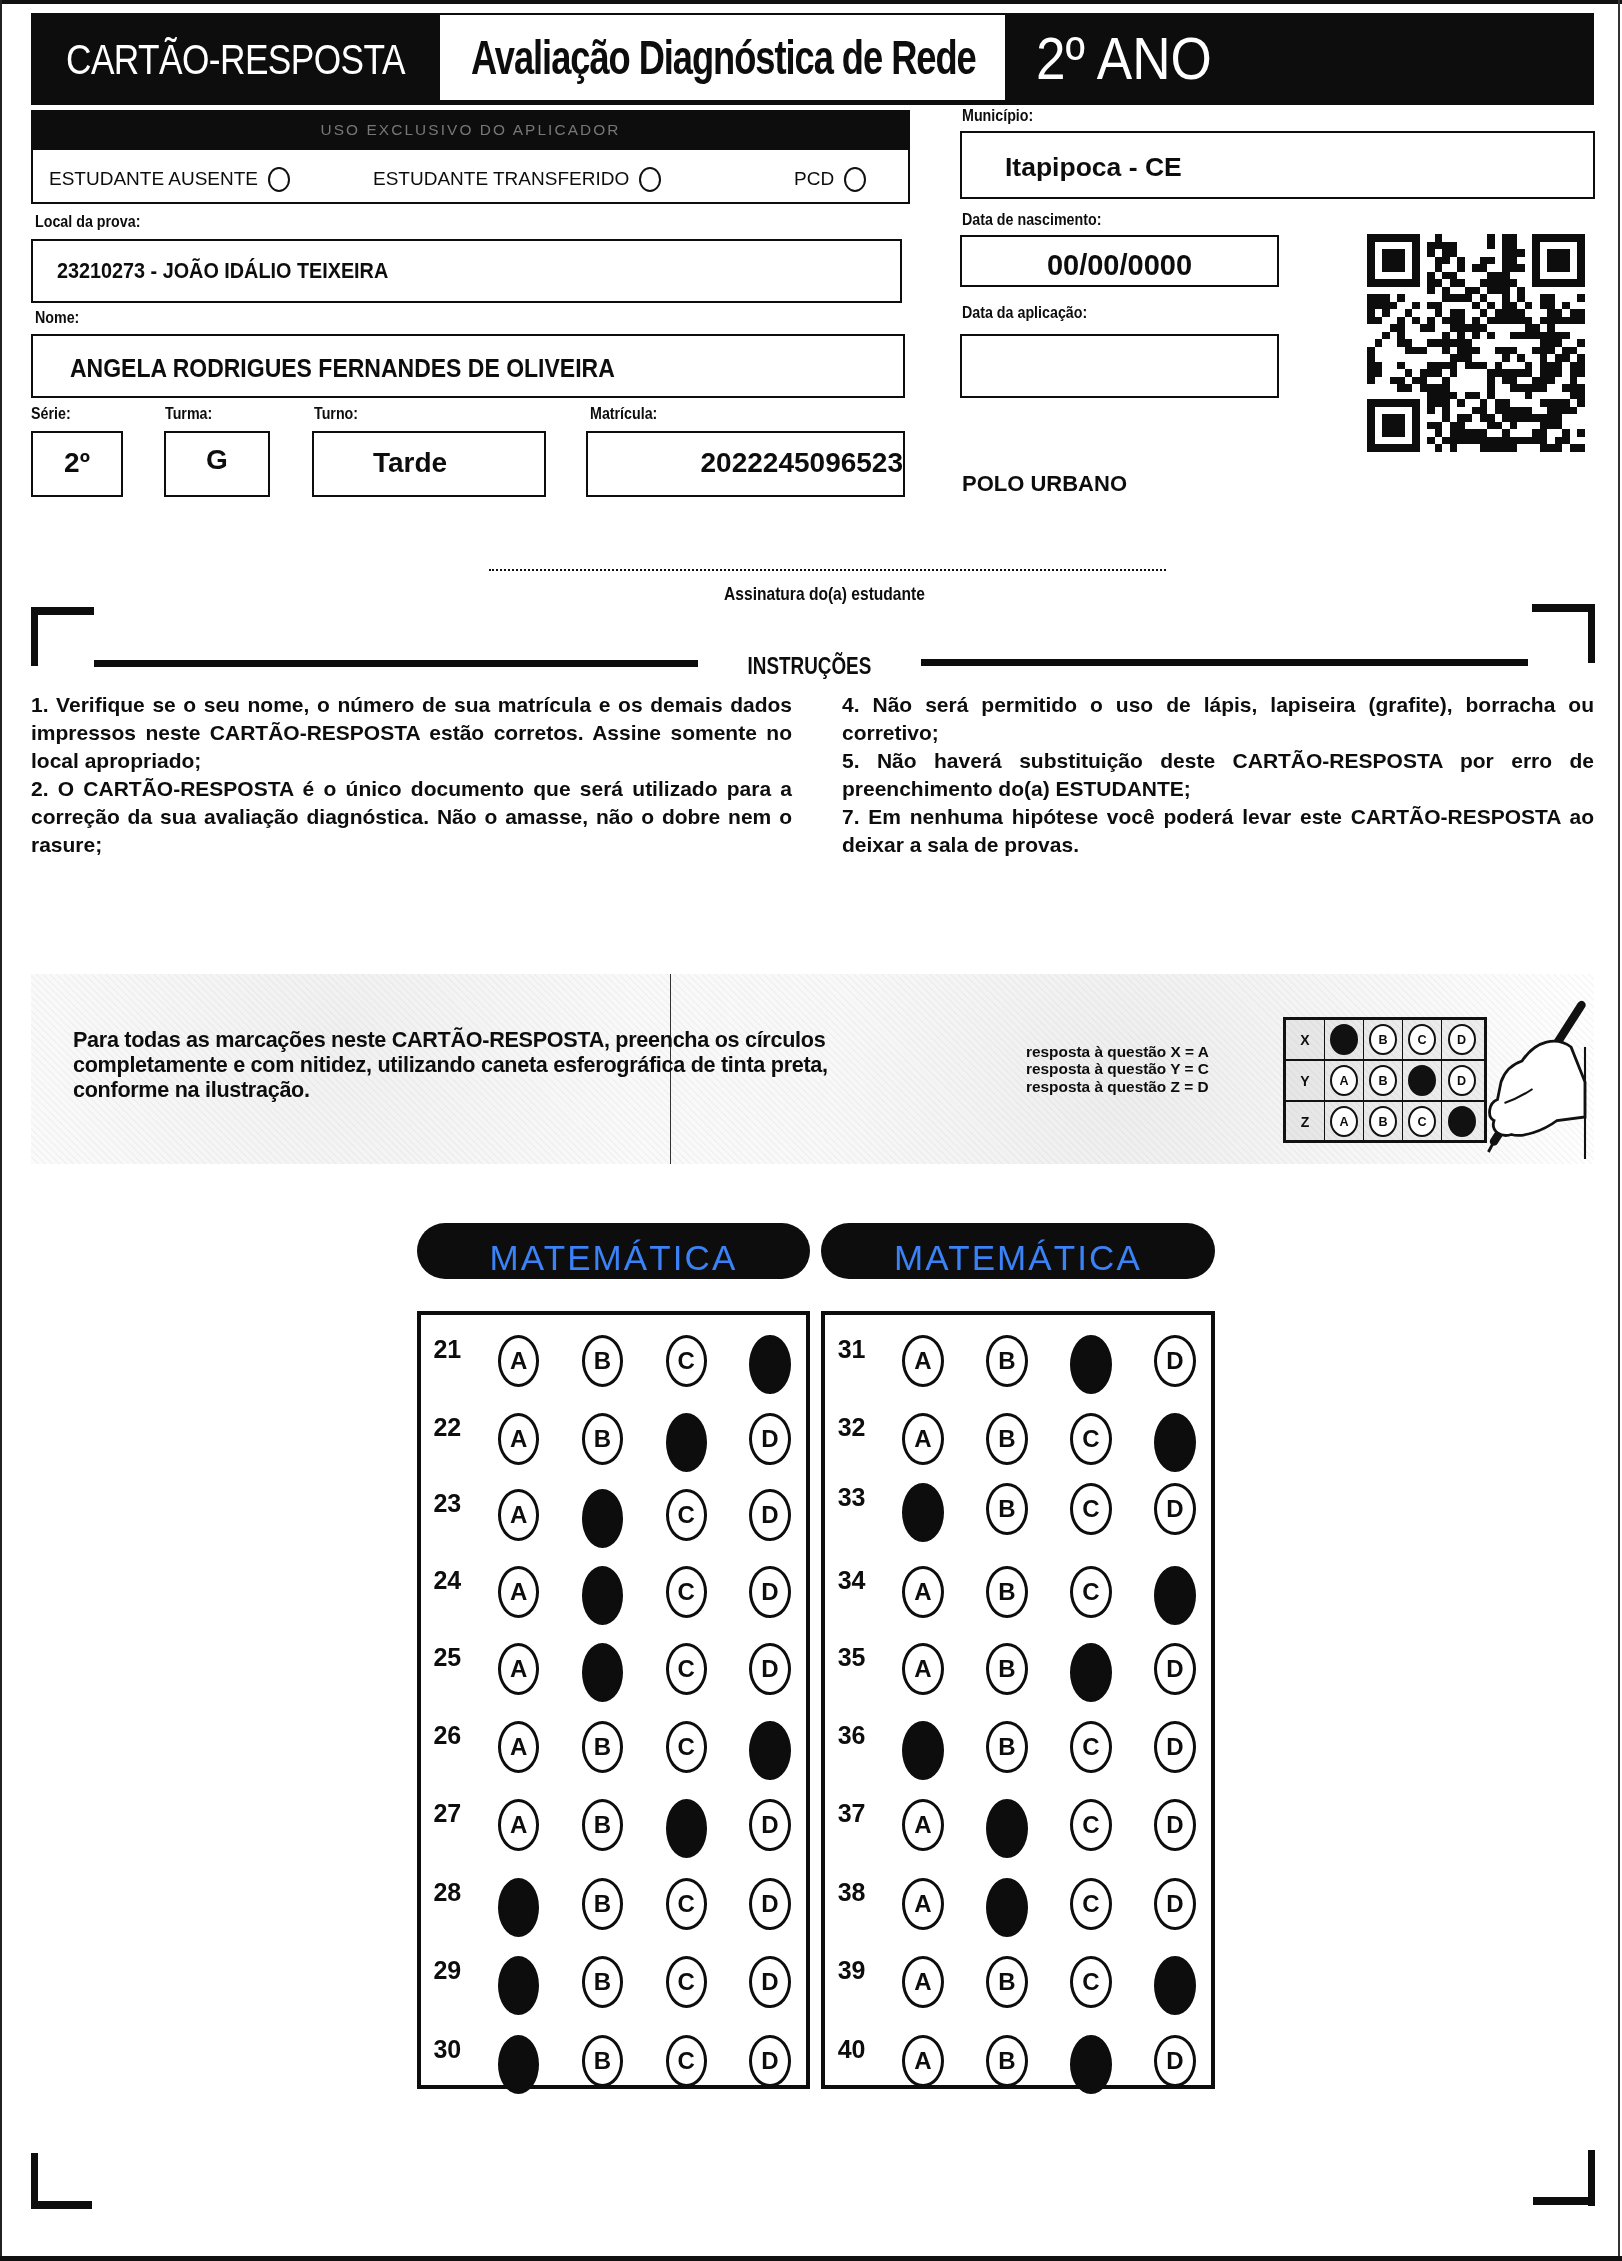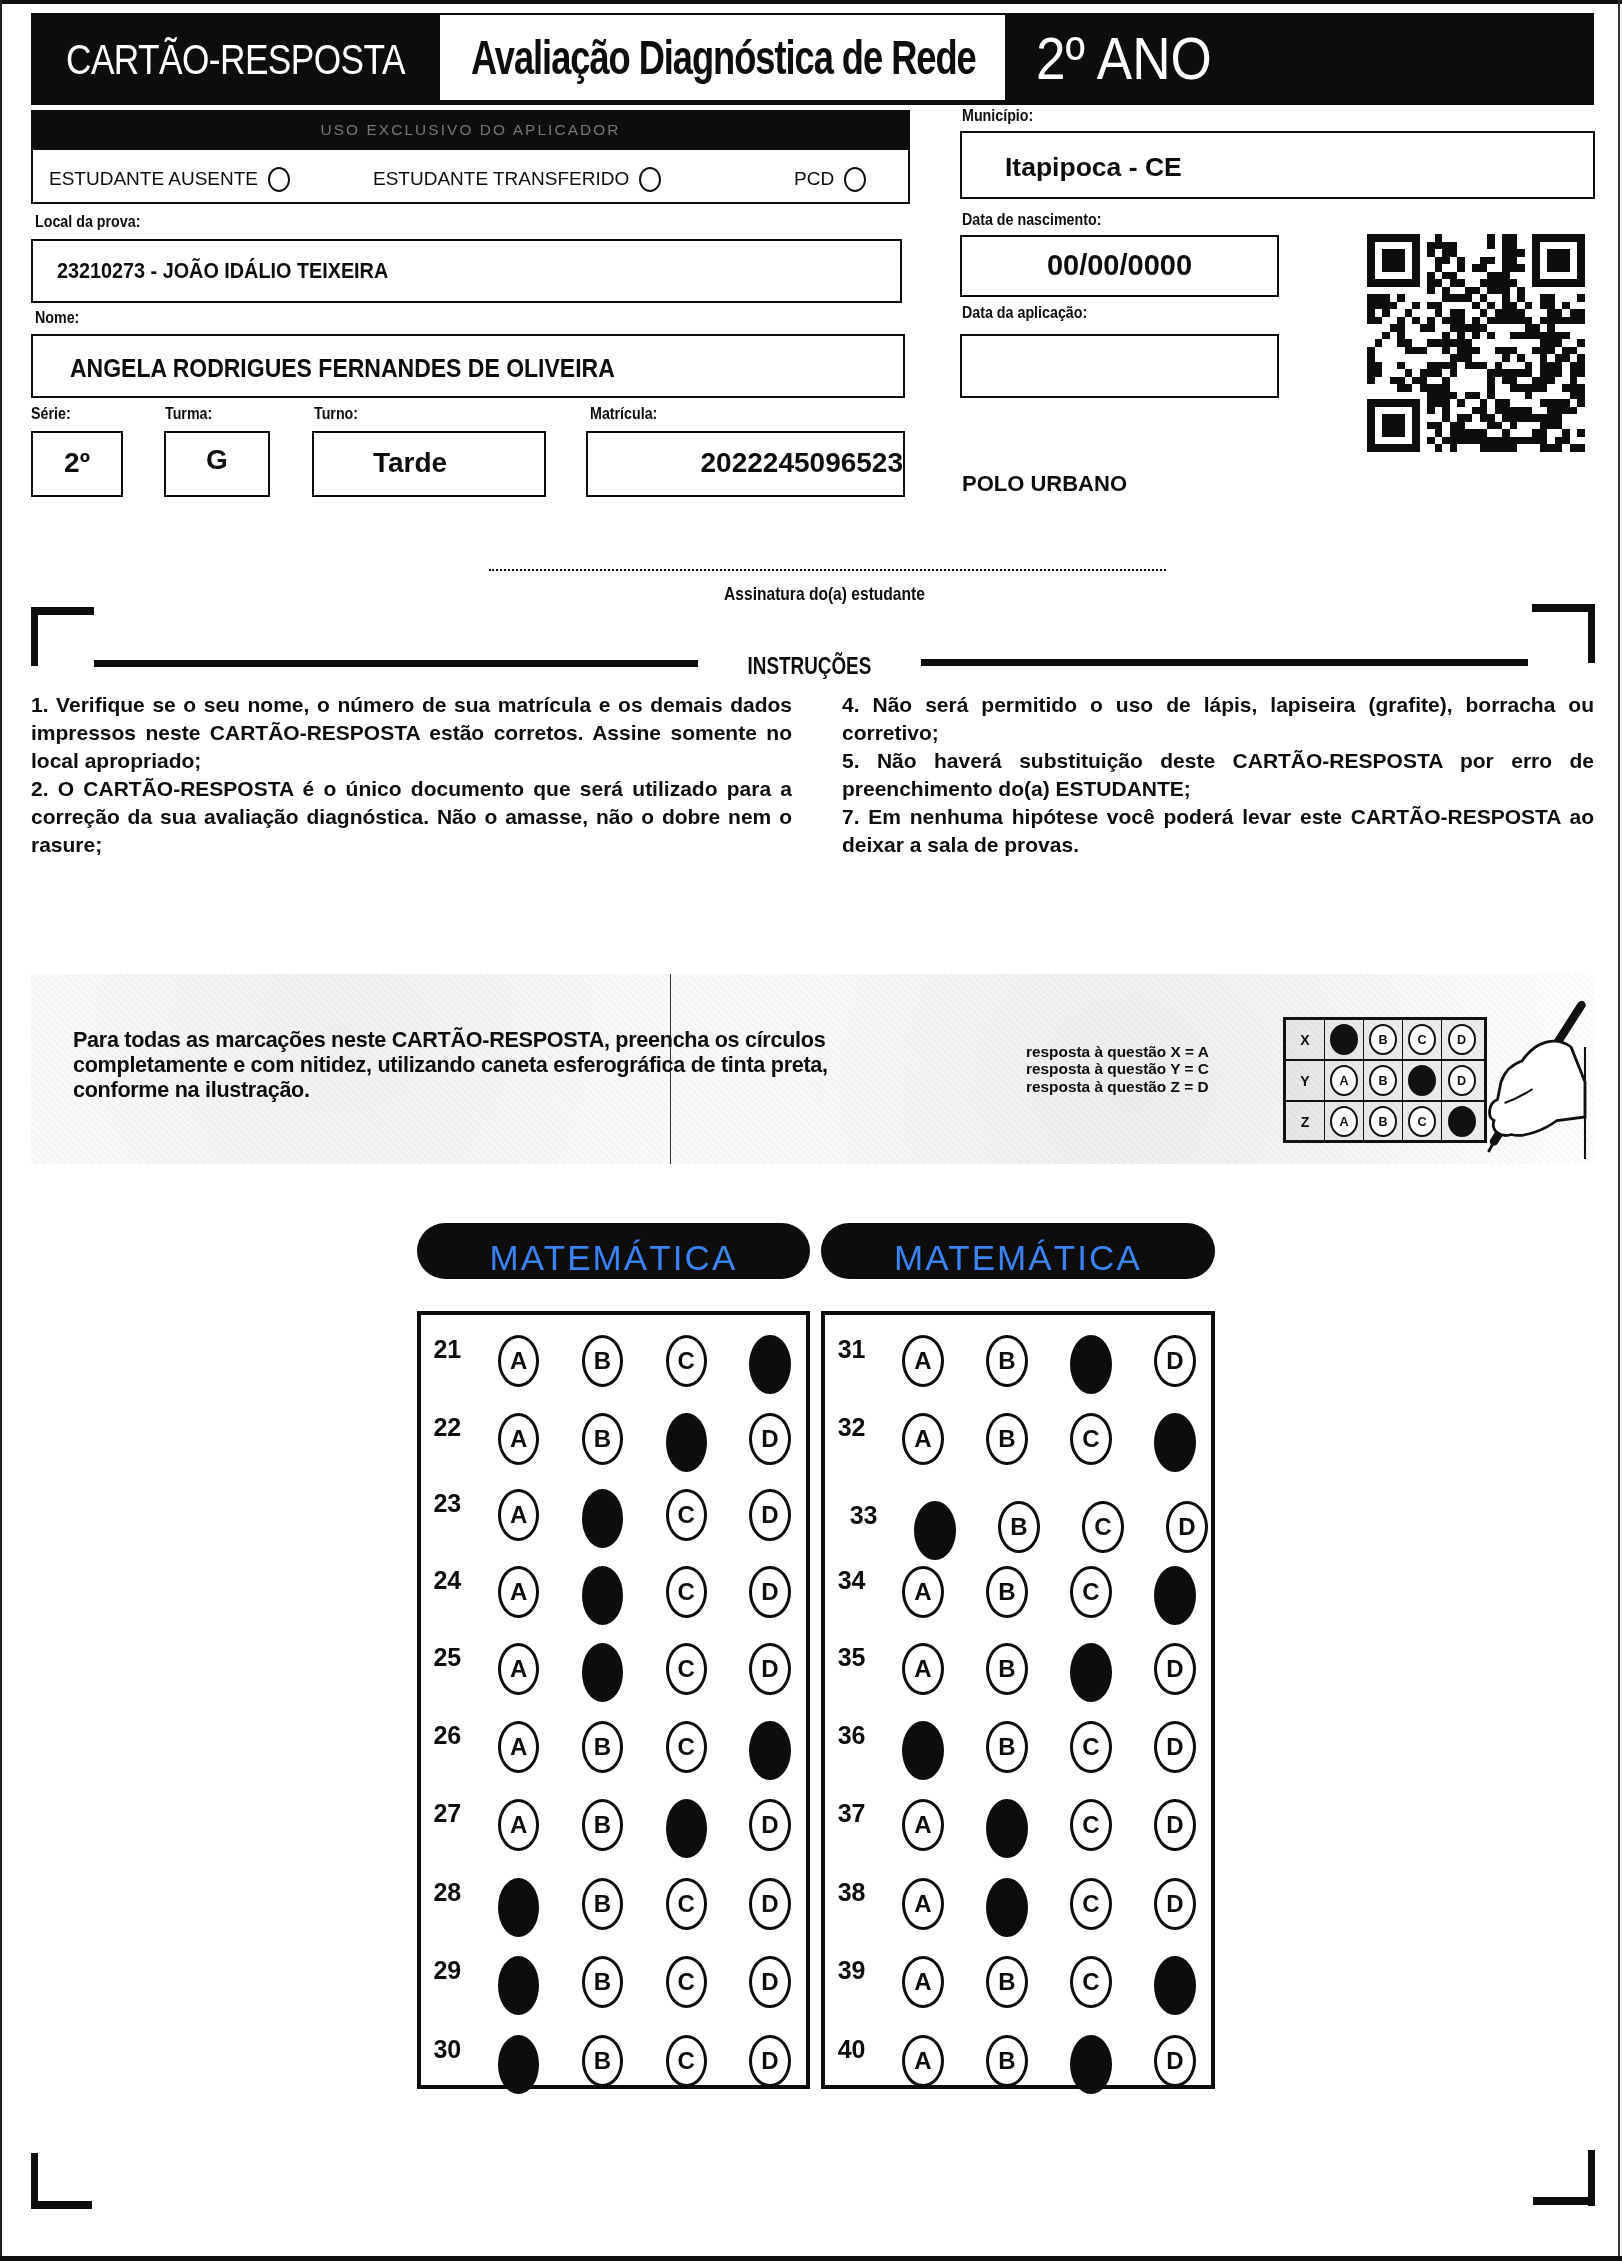--- a/index.html
+++ b/index.html
@@ -143,21 +143,21 @@
 </div>
 <div class="abs box" style="left:586px; top:431px; width:319px; height:66px; line-height:60px; text-align:right; ">
   <span class="val" style="font-size:28px;">2022245096523</span>
 </div>
 
 <div class="abs lbl" style="left:962px; top:105px;">Município:</div>
 <div class="abs box" style="left:960px; top:131px; width:635px; height:68px;"></div>
 <div class="abs val" style="left:1005px; top:152px; font-size:26.5px;">Itapipoca - CE</div>
 
 <div class="abs lbl" style="left:962px; top:209px;">Data de nascimento:</div>
-<div class="abs box" style="left:960px; top:235px; width:319px; height:62px; text-align:center; line-height:57px;">
+<div class="abs box" style="left:960px; top:235px; width:319px; height:52px; text-align:center; line-height:57px;">
   <span class="val" style="font-size:29px;">00/00/0000</span>
 </div>
 
 <div class="abs lbl" style="left:962px; top:302px;">Data da aplicação:</div>
 <div class="abs box" style="left:960px; top:334px; width:319px; height:64px;">
   <span class="val"></span>
 </div>
 
 <svg class="abs qr" viewBox="0 0 29 29" shape-rendering="crispEdges">
   <g id="qr-g" fill="#0d0d0d">
@@ -695,21 +695,21 @@
       <div class="g-bubble filled"></div>
       <div class="g-bubble">D</div>
     </div>
     <div class="g-row" style="top: 98px;">
       <div class="g-num">32</div>
       <div class="g-bubble">A</div>
       <div class="g-bubble">B</div>
       <div class="g-bubble">C</div>
       <div class="g-bubble filled"></div>
     </div>
-    <div class="g-row" style="top: 186px; padding-left: 12px;">
+    <div class="g-row" style="top: 168px;">
       <div class="g-num">33</div>
       <div class="g-bubble filled"></div>
       <div class="g-bubble">B</div>
       <div class="g-bubble">C</div>
       <div class="g-bubble">D</div>
     </div>
     <div class="g-row" style="top: 251px;">
       <div class="g-num">34</div>
       <div class="g-bubble">A</div>
       <div class="g-bubble">B</div>

